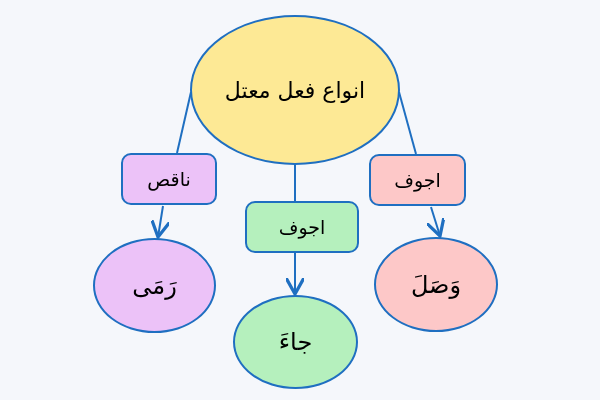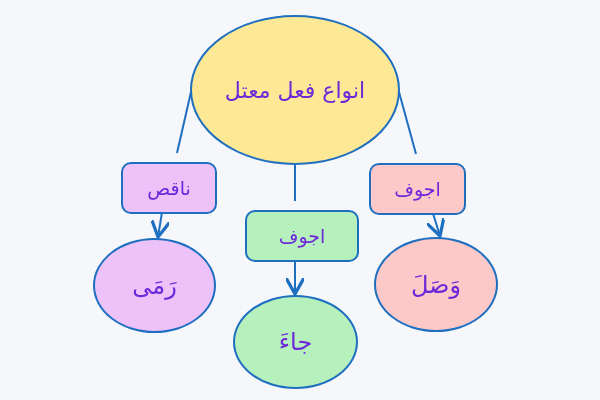--- a/index.html
+++ b/index.html
@@ -1,22 +1,22 @@
 <!DOCTYPE html>
 <html><head>
 <meta charset="utf-8">
 <style>
   html, body { margin:0; padding:0; }
   body { width:600px; height:400px; background:#f5f7fb; position:relative; overflow:hidden; font-family:"DejaVu Sans", sans-serif; }
   svg.lines { position:absolute; left:0; top:0; }
-  .node { position:absolute; box-sizing:border-box; border:2px solid #1f6fc1; display:flex; align-items:center; justify-content:center; color:#6d28d9; direction:rtl; }
+  .node { position:absolute; box-sizing:border-box; border:2px solid #1f6fc1; display:flex; align-items:center; justify-content:center; color:#000000; direction:rtl; }
   .ellipse { border-radius:50%; }
   .box { border-radius:10px; }
   .root { left:190px; top:15px; width:210px; height:150px; font-size:22px; }
-  .cat { font-size:19px;margin-top:9px; }
+  .cat { font-size:19px; }
   .ex { font-size:24px; }
 </style>
 </head>
 <body>
 
 <svg class="lines" width="600" height="400">
   <defs>
     <marker id="arr" viewBox="0 0 10 10" refX="9" refY="5" markerWidth="9" markerHeight="9" orient="auto">
       <path d="M0,0 L9,5 L0,10" fill="none" stroke="#1f6fc1" stroke-width="1.8"></path>
     </marker>

